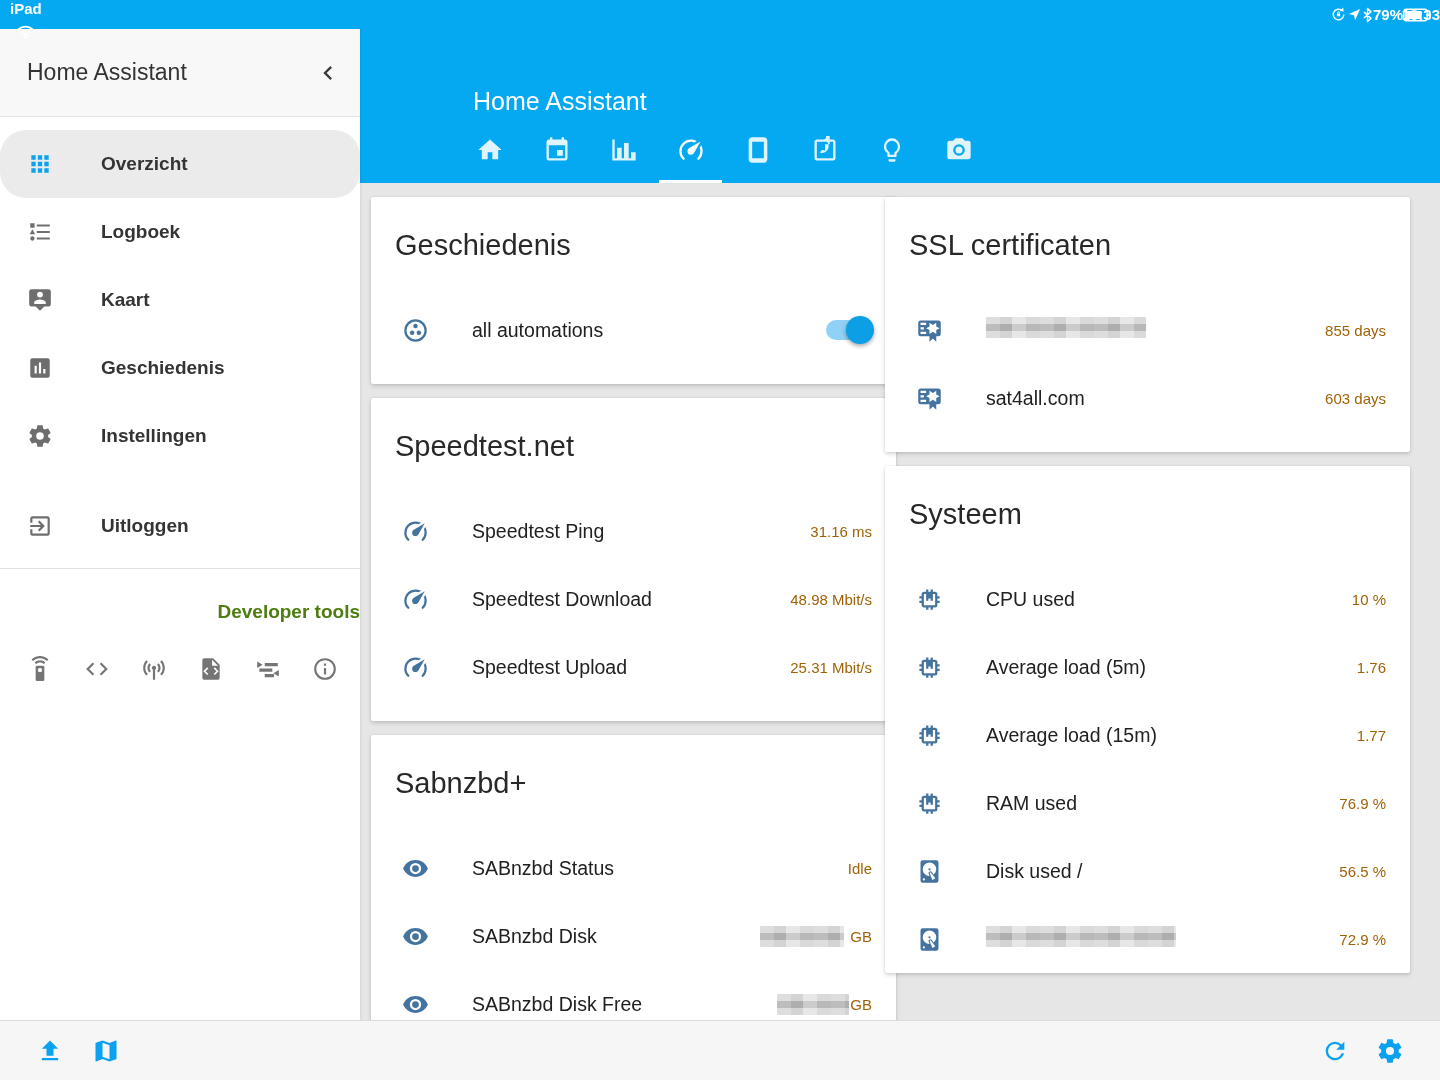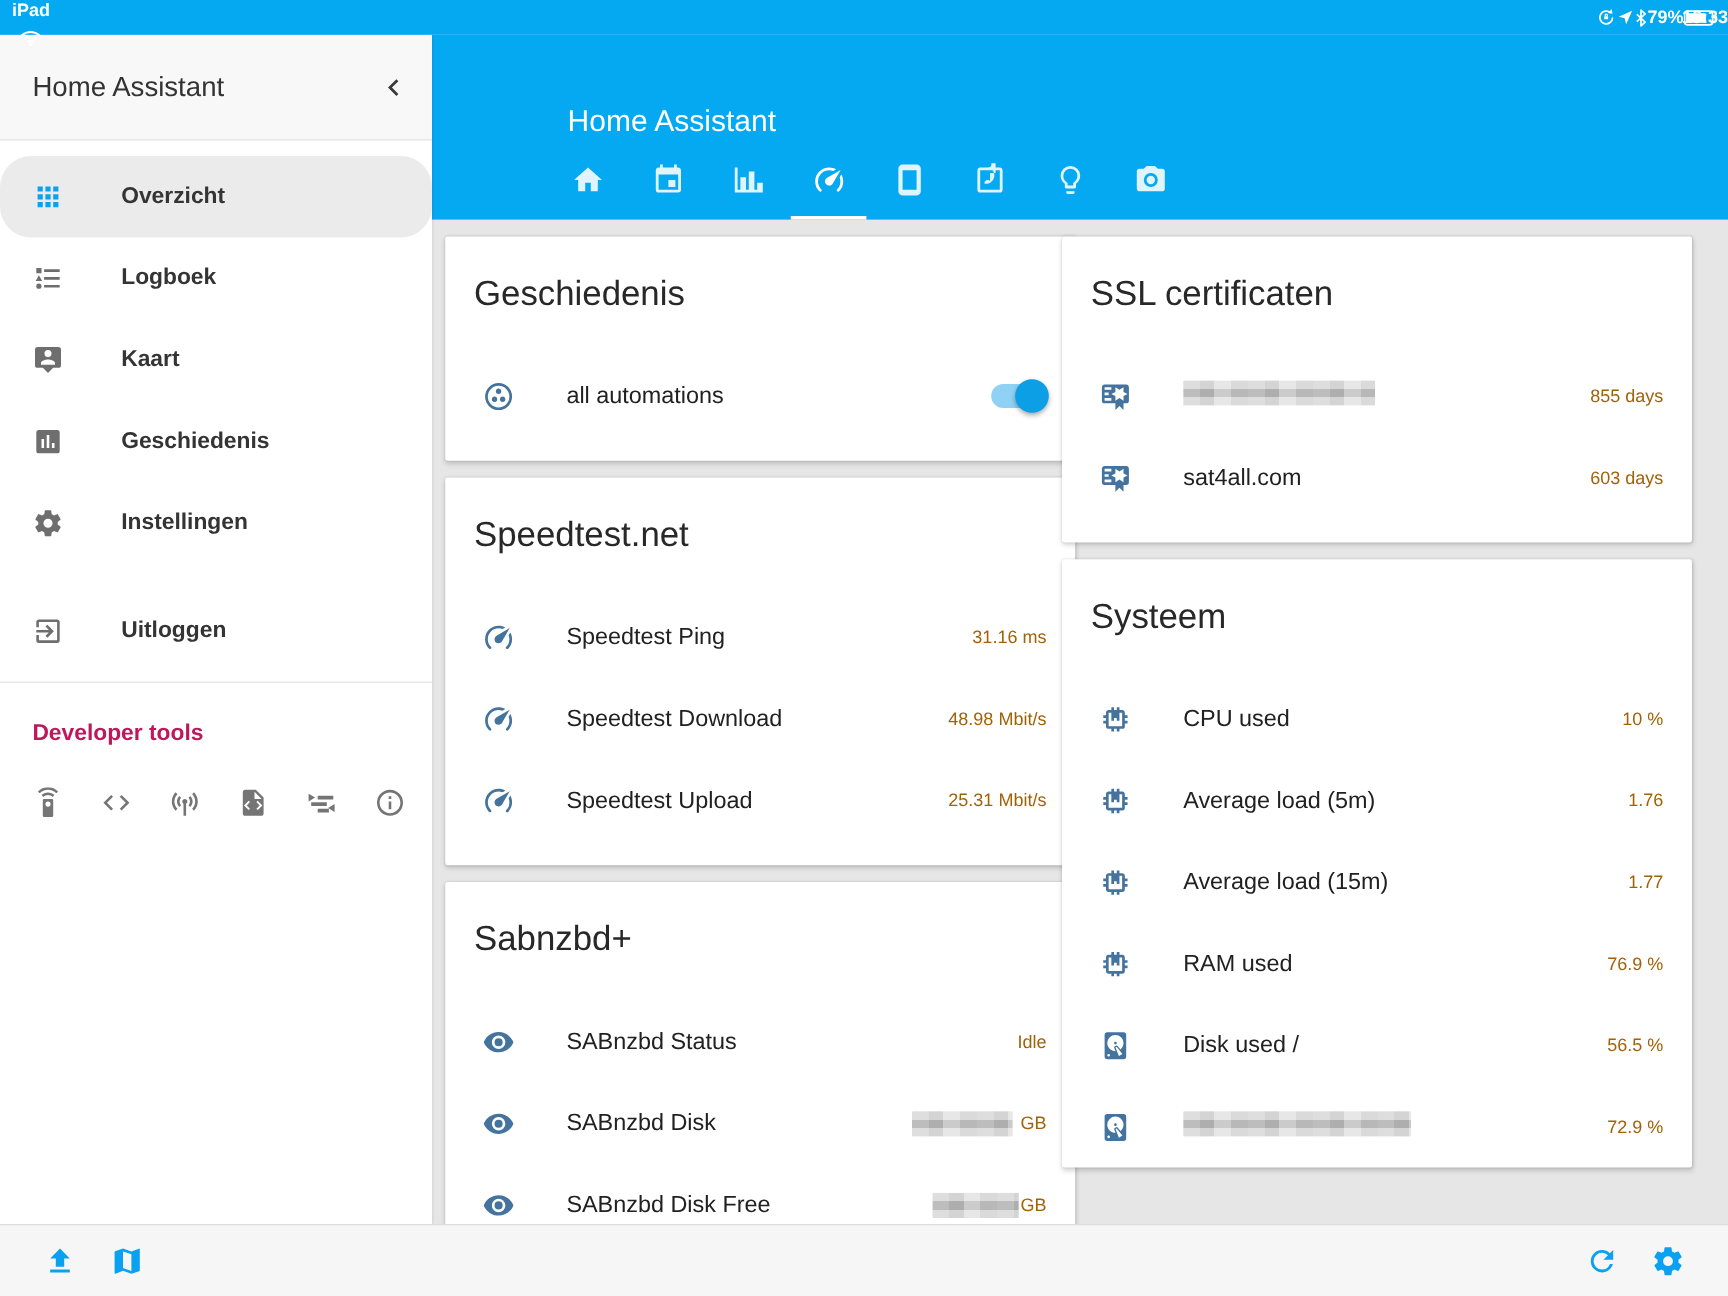--- a/index.html
+++ b/index.html
@@ -23,21 +23,21 @@
   .sidebar-title{font-size:23px;color:#333;font-weight:400;}
   .collapse-btn{margin-left:auto;width:28px;height:28px;color:#3a3a3a;cursor:pointer;}
   .menu{padding-top:13px;}
   .menu-item{height:68px;display:flex;align-items:center;padding-left:27px;cursor:pointer;border-radius:26px;}
   .menu-item.selected{background:#ebebeb;}
   .mi-icon{width:26px;height:26px;color:#6e6e6e;flex:none;}
   .mi-icon.accent{color:#0aa1f1;}
   .mi-label{margin-left:48px;font-size:19px;font-weight:bold;color:#343434;}
   .menu-item.logout{margin-top:22px;}
   .sb-divider{height:1px;background:#e0e0e0;margin-top:8px;}
-  .devtools-title{margin:32px 0 0 27px;font-size:19px;font-weight:bold;color:#be185d;}
+  .devtools-title{margin:32px 0 0 27px;font-size:19px;font-weight:bold;color:#4d7c0f;text-align:right;}
   .devtools-icons{display:flex;gap:31px;margin:33px 0 0 27px;}
   .dt-icon{width:26px;height:26px;color:#757575;cursor:pointer;}
 
   
   .appbar{position:absolute;left:360px;top:29px;width:1080px;height:154px;background:#04a9f2;z-index:10;}
   .appbar-title{position:absolute;left:113px;top:58px;font-size:25px;color:#fff;font-weight:400;}
   .tabs{position:absolute;left:96px;top:88px;height:66px;display:flex;}
   .tab{position:relative;width:67px;height:66px;display:flex;align-items:center;justify-content:center;cursor:pointer;}
   .tab svg{width:28px;height:28px;color:#fff;opacity:.88;}
   .tab.active svg{opacity:1;}

